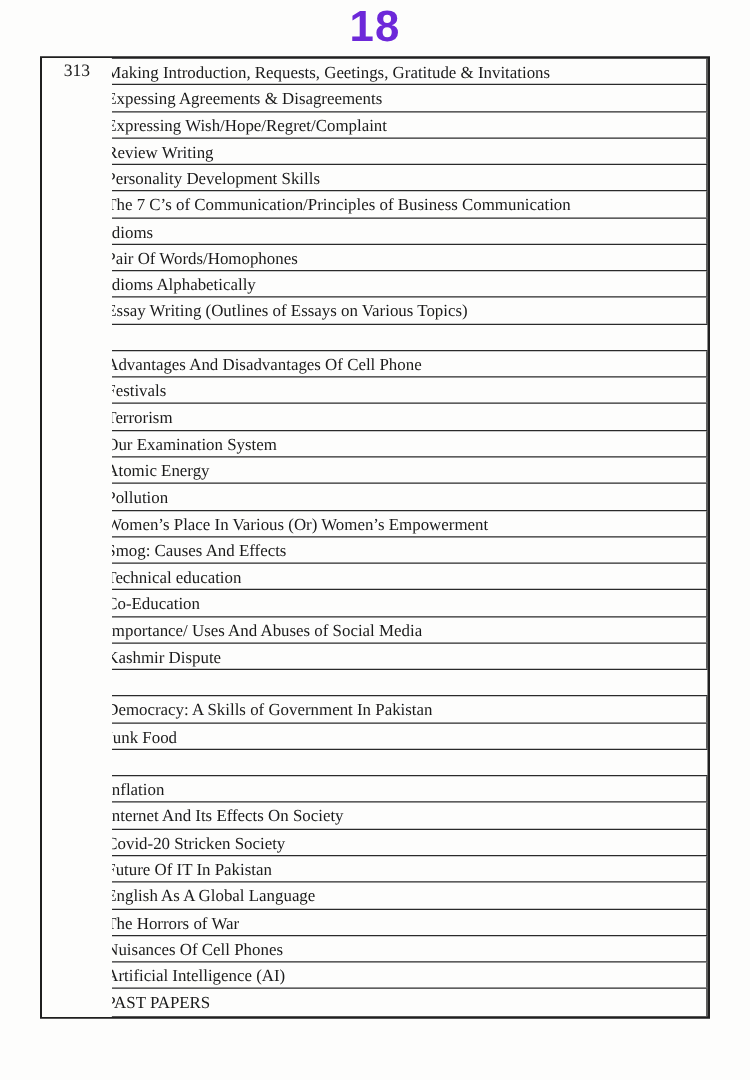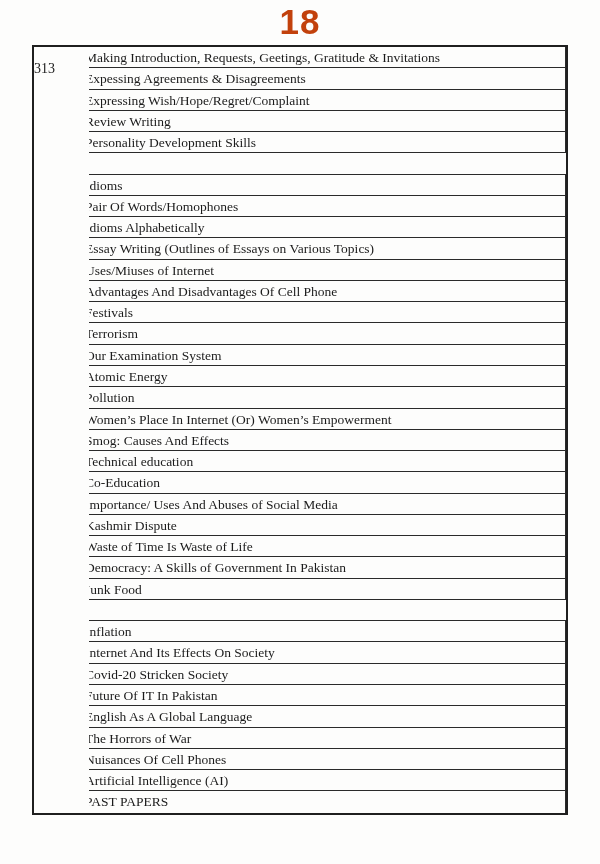--- a/index.html
+++ b/index.html
@@ -19,21 +19,21 @@
   .page-number {
     position: absolute;
     top: 2px;
     left: 0;
     width: 600px;
     text-align: center;
     font-family: "Liberation Sans", sans-serif;
     font-weight: 700;
     font-size: 35px;
     letter-spacing: 1px;
-    color: #c2410c;
+    color: #6d28d9;
   }
   .toc-table {
     position: absolute;
     left: 32px;
     top: 45px;
     width: 536px;
     border: 2px solid #1f1f1f;
     background: #fdfdfc;
   }
   .toc-row {
@@ -58,23 +58,24 @@
   .cell.title {
     flex: 1 1 auto;
     border-right: 1.5px solid #2a2a2a;
     font-size: 13.5px;
     line-height: 16px;
     padding: 3px 4px 0 9px;
   }
   .cell.page {
     width: 55px;
     flex: 0 0 55px;
+    text-align: center;
     font-size: 14px;
     line-height: 16px;
-    padding-top: 14px;
+    padding-top: 3px;
   }
 </style>
 </head>
 <body>
 
 <div class="page">
   <div class="page-number">18</div>
   <div class="toc-table" id="toc-table">
   <div class="toc-row">
     <div class="cell num">111.</div>
@@ -101,20 +102,21 @@
   </div>
 
   <div class="toc-row">
     <div class="cell num">115.</div>
     <div class="cell title">Personality Development Skills</div>
     <div class="cell page">236</div>
   </div>
 
   <div class="toc-row">
     <div class="cell num">116.</div>
+    <div class="cell title">The 7 C’s of Communication/Principles of Business Communication</div>
     <div class="cell page">237</div>
   </div>
 
   <div class="toc-row">
     <div class="cell num">117.</div>
     <div class="cell title">Idioms</div>
     <div class="cell page">239</div>
   </div>
 
   <div class="toc-row">
@@ -130,21 +132,20 @@
   </div>
 
   <div class="toc-row">
     <div class="cell num">120.</div>
     <div class="cell title">Essay Writing (Outlines of Essays on Various Topics)</div>
     <div class="cell page">271</div>
   </div>
 
   <div class="toc-row">
     <div class="cell num">121.</div>
-    <div class="cell title">Uses/Miuses of Internet</div>
     <div class="cell page">289</div>
   </div>
 
   <div class="toc-row">
     <div class="cell num">122.</div>
     <div class="cell title">Advantages And Disadvantages Of Cell Phone</div>
     <div class="cell page">289</div>
   </div>
 
   <div class="toc-row">
@@ -173,21 +174,21 @@
   </div>
 
   <div class="toc-row">
     <div class="cell num">128.</div>
     <div class="cell title">Pollution</div>
     <div class="cell page">294</div>
   </div>
 
   <div class="toc-row">
     <div class="cell num">129.</div>
-    <div class="cell title">Women’s Place In Internet (Or) Women’s Empowerment</div>
+    <div class="cell title">Women’s Place In Various (Or) Women’s Empowerment</div>
     <div class="cell page">295</div>
   </div>
 
   <div class="toc-row">
     <div class="cell num">130.</div>
     <div class="cell title">Smog: Causes And Effects</div>
     <div class="cell page">296</div>
   </div>
 
   <div class="toc-row">
@@ -209,21 +210,20 @@
   </div>
 
   <div class="toc-row">
     <div class="cell num">134.</div>
     <div class="cell title">Kashmir Dispute</div>
     <div class="cell page">300</div>
   </div>
 
   <div class="toc-row">
     <div class="cell num">135.</div>
-    <div class="cell title">Waste of Time Is Waste of Life</div>
     <div class="cell page">300</div>
   </div>
 
   <div class="toc-row">
     <div class="cell num">136.</div>
     <div class="cell title">Democracy: A Skills of Government In Pakistan</div>
     <div class="cell page">301</div>
   </div>
 
   <div class="toc-row">

